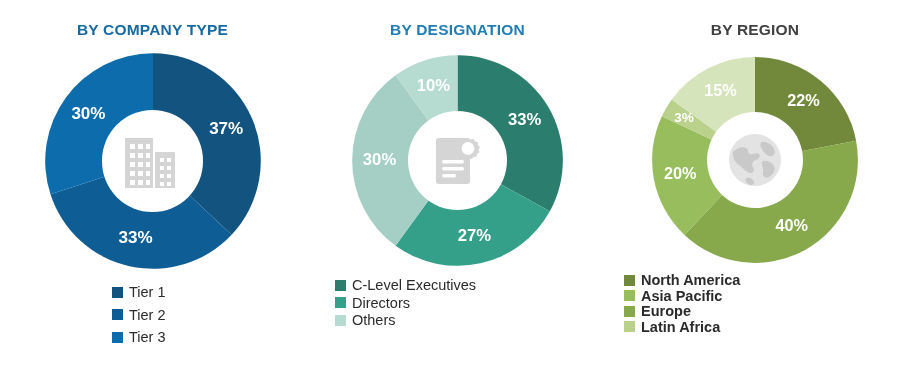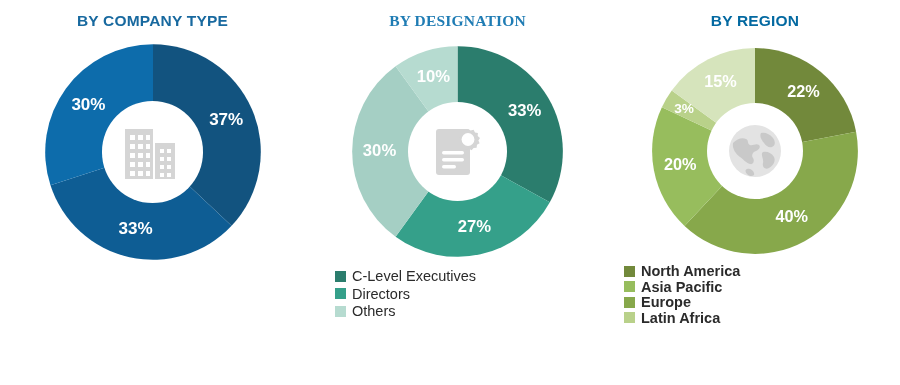--- a/index.html
+++ b/index.html
@@ -28,26 +28,26 @@
   .panel-1 { width: 305px; }
   .panel-2 { width: 305px; }
   .panel-3 { width: 290px; }
 
   .panel-title {
     text-align: center;
     font-family: "Liberation Sans", sans-serif;
     font-weight: bold;
     font-size: 15.5px;
     letter-spacing: 0.2px;
-    padding-top: 12px;
+    padding-top: 21px;
     white-space: nowrap;
   }
   .title-1 { color: #18699f; }
-  .title-2 { color: #1f7cb4; font-family: Liberation Serif, serif; }
-  .title-3 { color: #0369a1; }
+  .title-2 { color: #1f7cb4; }
+  .title-3 { color: #404040; }
 
   .donut-wrap {
     position: relative;
     margin: 0 auto;
   }
   .donut-wrap-1 { width: 220px; height: 220px; margin-top: 12px; text-align: center; }
   .donut-wrap-2 { width: 215px; height: 215px; margin-top: 14px; }
   .donut-wrap-3 { width: 210px; height: 210px; margin-top: 16px; }
 
   .donut-svg { display: block; width: 100%; height: 100%; }
@@ -153,20 +153,34 @@
               <rect x="46" y="34" width="4" height="4"></rect>
             <rect x="39" y="42" width="4" height="4"></rect>
               <rect x="46" y="42" width="4" height="4"></rect>
             <rect x="39" y="50" width="4" height="4"></rect>
               <rect x="46" y="50" width="4" height="4"></rect>
           </g>
         </svg>
       </div>
     </div>
 
+    <ul class="legend legend-1" id="legend-company-type">
+        <li class="legend-item">
+          <span class="swatch" style="background: rgb(18, 83, 127);"></span>
+          <span class="legend-label">Tier 1</span>
+        </li>
+        <li class="legend-item">
+          <span class="swatch" style="background: rgb(14, 93, 148);"></span>
+          <span class="legend-label">Tier 2</span>
+        </li>
+        <li class="legend-item">
+          <span class="swatch" style="background: rgb(13, 108, 171);"></span>
+          <span class="legend-label">Tier 3</span>
+        </li>
+      </ul>
   </div>
 
   <div class="panel panel-2">
     <div class="panel-title title-2">BY DESIGNATION</div>
 
     <div class="donut-wrap donut-wrap-2">
       <svg class="donut-svg" viewBox="0 0 200 200">
         <g id="slices-designation">
             <path d="M 100 100 L 100 2 A 98 98 0 0 1 185.87805464429863 147.2118600619681 Z" fill="#2b7d6d"></path>
             <path d="M 100 100 L 185.87805464429863 147.2118600619681 A 98 98 0 0 1 42.397045275337646 179.28366544874484 Z" fill="#35a08a"></path>

